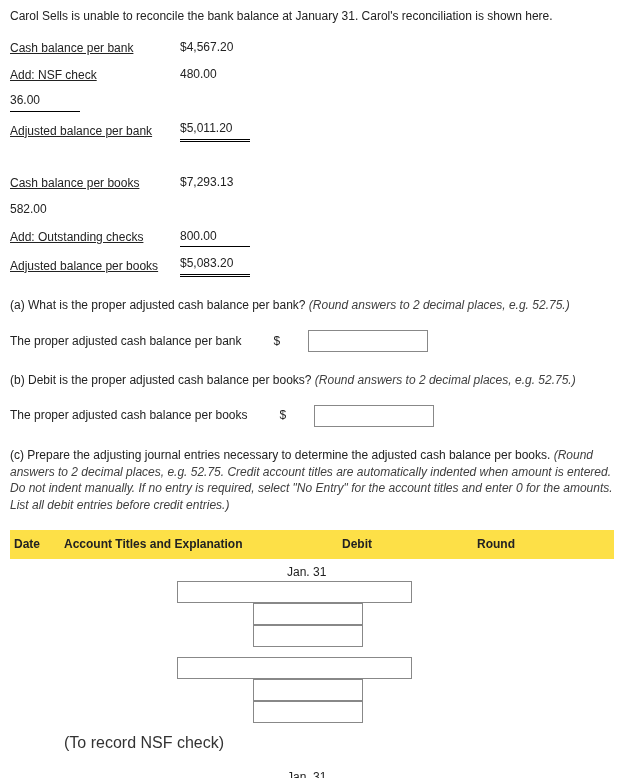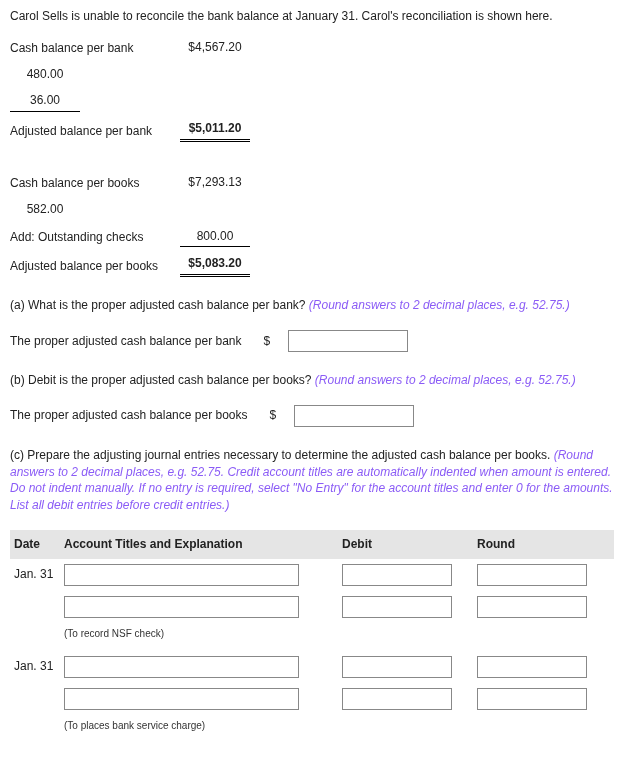--- a/index.html
+++ b/index.html
@@ -8,65 +8,66 @@
       font-size: 12px;
       color: #222;
       width: 624px;
       padding: 8px 10px;
       background: #fff;
       line-height: 1.4;
     }
     .intro { margin-bottom: 14px; }
     .recon-table { margin-bottom: 18px; }
     .recon-row { display: flex; align-items: center; margin-bottom: 8px; }
-    .recon-label { width: 170px; }
-    .recon-value { width: 70px; text-align: center; padding-bottom: 2px; }
+    .recon-label { width: 170px; text-decoration: underline; }
+    .recon-value { width: 70px; text-align: left; padding-bottom: 2px; }
     .underline-single { border-bottom: 1px solid #000; }
-    .underline-double { border-bottom: 3px double #000; font-weight: bold; }
+    .underline-double { border-bottom: 3px double #000; }
     .section-spacer { height: 14px; }
     .question { margin-top: 20px; margin-bottom: 16px; }
-    .red { color: #8b5cf6; font-style: italic; }
-    .answer-line { margin-bottom: 20px; display: flex; align-items: center; gap: 18px; }
+    .red { color: #404040; font-style: italic; }
+    .answer-line { margin-bottom: 20px; display: flex; align-items: center; gap: 28px; }
     .answer-label { }
     .dollar { margin-left: 4px; }
     input.text-input {
       border: 1px solid #888;
       height: 22px;
       padding: 2px 4px;
       font-size: 12px;
     }
     .small-input { width: 120px; }
     .wide-input { width: 235px; }
     .amount-input { width: 110px; }
     .je-header {
       display: flex;
-      background: #e5e5e5;
+      background: #fde047;
       font-weight: bold;
       padding: 6px 4px;
       margin-top: 10px;
     }
     .je-col-date { width: 50px; }
     .je-col-account { width: 270px; }
     .je-col-debit { width: 135px; text-align: left; padding-left: 8px; }
     .je-col-credit { width: 135px; text-align: left; padding-left: 8px; }
-    .je-row { display: flex; align-items: center; padding: 5px 4px; }
+    .je-row { display: flex; align-items: center; padding: 5px 4px; flex-direction: column; }
     .je-row .je-col-account { padding-left: 0; }
-    .je-hint { font-size: 10px; color: #333; padding: 4px 4px 10px 54px; }
+    .je-hint { font-size: 16px; color: #333; padding: 4px 4px 10px 54px; }
   </style>
 </head>
 <body>
 
 <div class="intro">Carol Sells is unable to reconcile the bank balance at January 31. Carol's reconciliation is shown here.</div>
 
 <div class="recon-table">
   <div class="recon-row">
     <div class="recon-label">Cash balance per bank</div>
     <div class="recon-value">$4,567.20</div>
   </div>
   <div class="recon-row">
+    <div class="recon-label">Add: NSF check</div>
     <div class="recon-value">480.00</div>
   </div>
   <div class="recon-row">
     <div class="recon-value underline-single">36.00</div>
   </div>
   <div class="recon-row">
     <div class="recon-label">Adjusted balance per bank</div>
     <div class="recon-value underline-double">$5,011.20</div>
   </div>
 </div>

